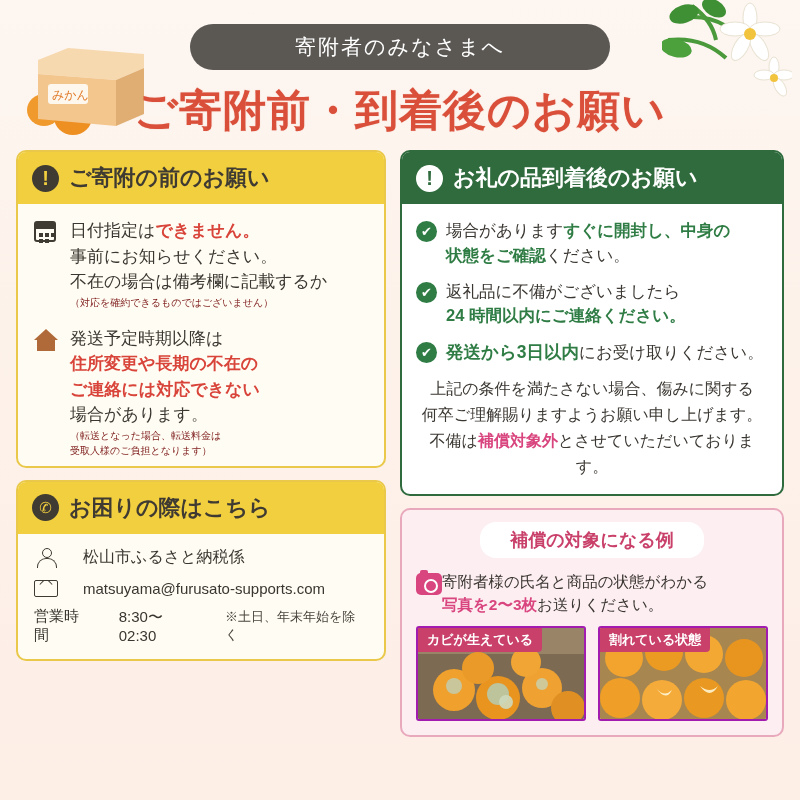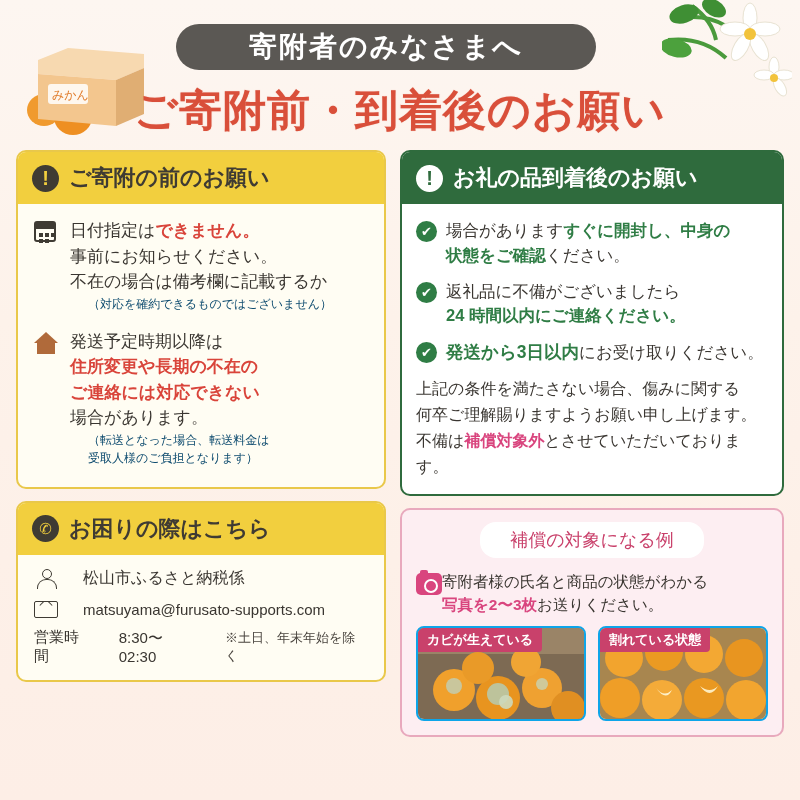--- a/index.html
+++ b/index.html
@@ -15,29 +15,29 @@
     background: linear-gradient(180deg, #fdf6f1 0%, #fdf2ea 40%, #fdeee6 100%);
   }
 
   
   .header {
     position: relative;
     height: 150px;
   }
   .ribbon {
     position: absolute;
-    left: 176px; top: 24px;
+    left: 190px; top: 24px;
     width: 420px; height: 46px;
     background: #5b5854;
     border-radius: 23px;
     display: flex; align-items: center; justify-content: center;
     color: #ffffff;
-    font-size: 28px;
+    font-size: 21px;
     letter-spacing: 2px;
-    font-weight: bold;
+    font-weight: normal;
   }
   .main-title {
     position: absolute;
     left: 0; right: 0; top: 82px;
     text-align: center;
     font-size: 43px;
     font-weight: bold;
     color: #d94f3a;
     letter-spacing: 1px;
     text-shadow: 0 0 1px rgba(217,79,58,.4);
@@ -83,42 +83,42 @@
     width: 27px; height: 27px; border-radius: 50%;
     display: inline-flex; align-items: center; justify-content: center;
     font-weight: bold; font-size: 20px; line-height: 1;
     flex: none;
   }
 
   
   .card-yellow { border: 2px solid #e9c84a; background: #fffdf3; }
   .card-yellow .card-head { background: #f2cf3e; color: #3f3b33; }
   .card-yellow .badge-ex { background: #3f3b33; color: #f2cf3e; }
-  .card-body { padding: 14px 16px 16px 16px; }
+  .card-body { padding: 14px 16px 4px 16px; }
 
   .row { display: flex; gap: 10px; margin-bottom: 4px; }
   .row .ico { width: 26px; flex: none; padding-top: 3px; }
   .row .txt { font-size: 17px; color: #3a3631; line-height: 1.5; }
   .em-red { color: #d9443a; font-weight: bold; }
-  .note { font-size: 12px; color: #0c4a6e; margin-left: 18px; }
+  .note { font-size: 10px; color: #7f1d1d; }
 
   
   .card-green { border: 2px solid #2f6b3d; background: #ffffff; }
   .card-green .card-head { background: #2f6b3d; color: #ffffff; }
   .card-green .badge-ex { background: #ffffff; color: #2f6b3d; }
   .check {
     width: 21px; height: 21px; border-radius: 50%;
     background: #2f7d45; color: #fff; flex: none;
     display: inline-flex; align-items: center; justify-content: center;
     font-size: 13px; margin-top: 3px;
   }
   .g-row { display: flex; gap: 9px; margin-bottom: 11px; }
   .g-row .txt { font-size: 16.5px; line-height: 1.5; color: #3a3631; }
   .em-green { color: #2f7d45; font-weight: bold; }
-  .green-foot { font-size: 16px; color: #3a3631; line-height: 1.62; margin-top: 4px; }
+  .green-foot { font-size: 16px; color: #3a3631; line-height: 1.62; margin-top: 4px; text-align: center; }
   .em-pink { color: #d9457e; font-weight: bold; }
 
   
   .contact { margin-top: 12px; }
   .contact .card-head { background: #f2cf3e; color: #3f3b33; }
   .phone-ico {
     width: 27px; height: 27px; border-radius: 50%;
     background: #3f3b33; color: #f2cf3e;
     display: inline-flex; align-items: center; justify-content: center;
     font-size: 15px; flex: none;
@@ -133,21 +133,21 @@
     margin-top: 12px;
     border: 2px solid #e8a9bd;
     background: #fdeef2;
     border-radius: 10px;
     padding: 12px 14px 14px 14px;
   }
   .pink-title {
     width: 224px; margin: 0 auto 12px auto;
     background: #ffffff; border-radius: 16px;
     text-align: center; padding: 6px 0;
-    color: #c9416b; font-weight: normal; font-size: 18px;
+    color: #c9416b; font-weight: bold; font-size: 18px;
   }
   .pink-row { display: flex; gap: 0; }
   .cam {
     width: 26px; height: 22px; border-radius: 5px;
     background: #d9457e; flex: none; position: relative; margin-top: 3px;
   }
   .cam:before {
     content: ""; position: absolute; left: 8px; top: 6px;
     width: 10px; height: 10px; border-radius: 50%;
     border: 2px solid #fff;
@@ -155,22 +155,22 @@
   .cam:after {
     content: ""; position: absolute; left: 4px; top: -3px;
     width: 8px; height: 4px; background: #d9457e; border-radius: 2px 2px 0 0;
   }
   .pink-row .txt { font-size: 15.5px; color: #3a3631; line-height: 1.5; }
 
   .photos { display: flex; gap: 12px; margin-top: 10px; }
   .photo {
     position: relative;
     width: 172px; height: 95px;
-    border: 2px solid #0ea5e9;
-    border-radius: 8px;
+    border: 2px solid #a21caf;
+    border-radius: 3px;
     overflow: hidden;
   }
   .photo .cap {
     position: absolute; left: 0; top: 0;
     background: #c9416b; color: #fff;
     font-size: 13px; font-weight: bold;
     padding: 3px 9px;
     border-bottom-right-radius: 4px;
     z-index: 3;
   }

